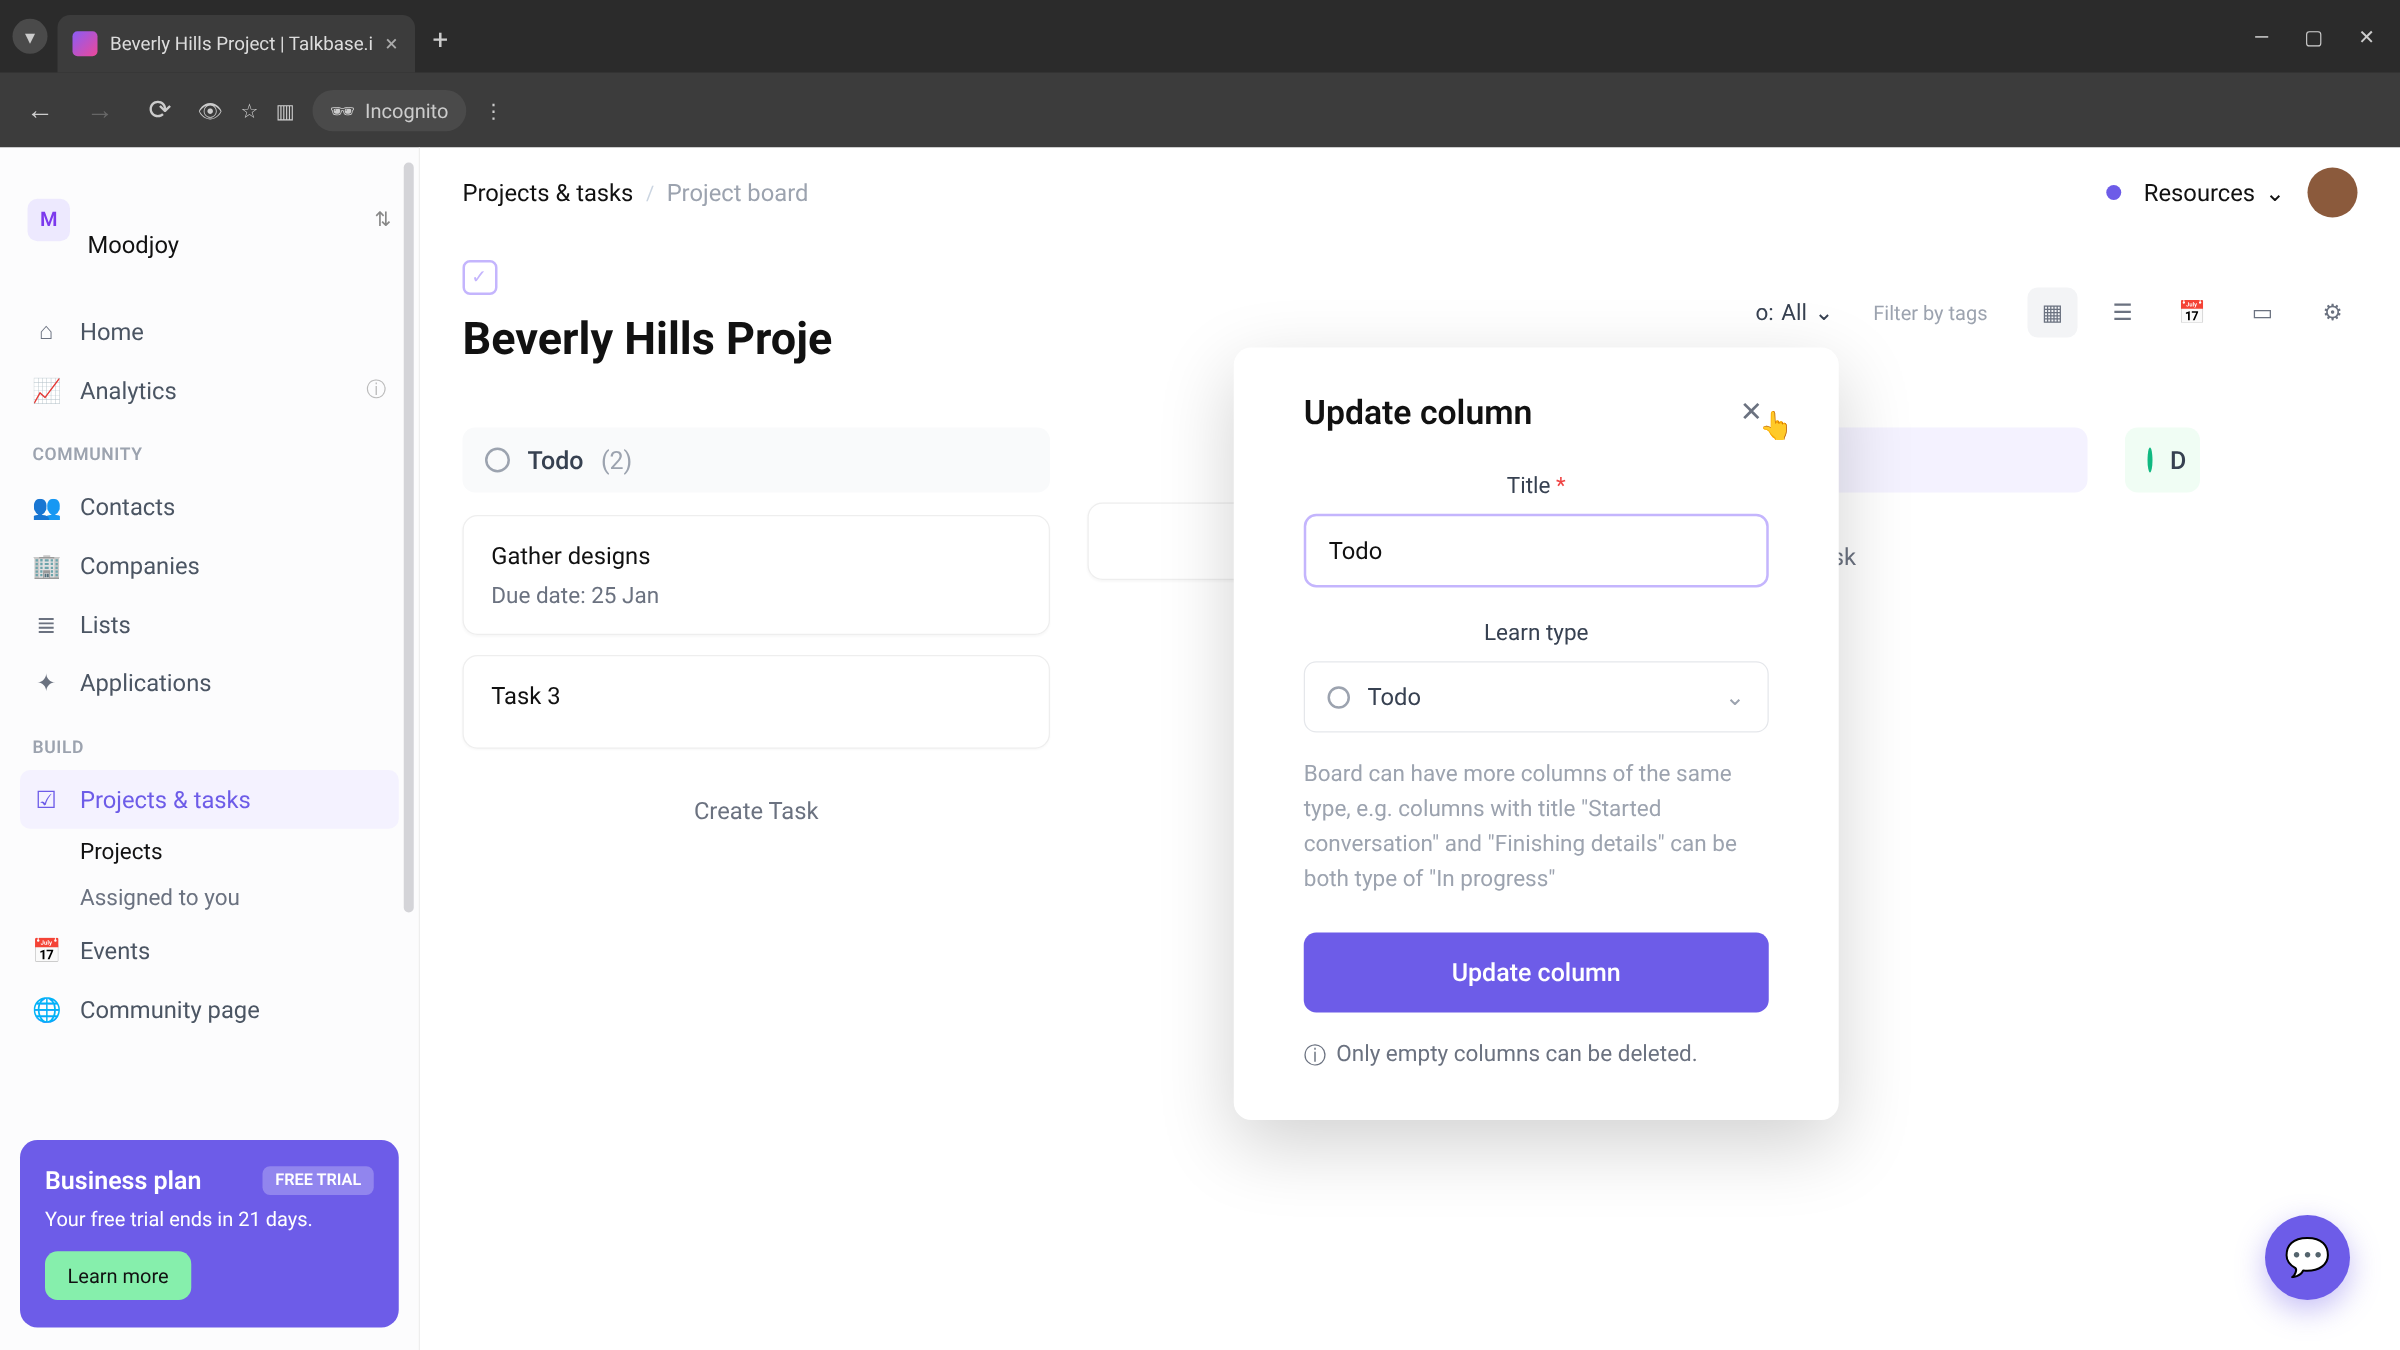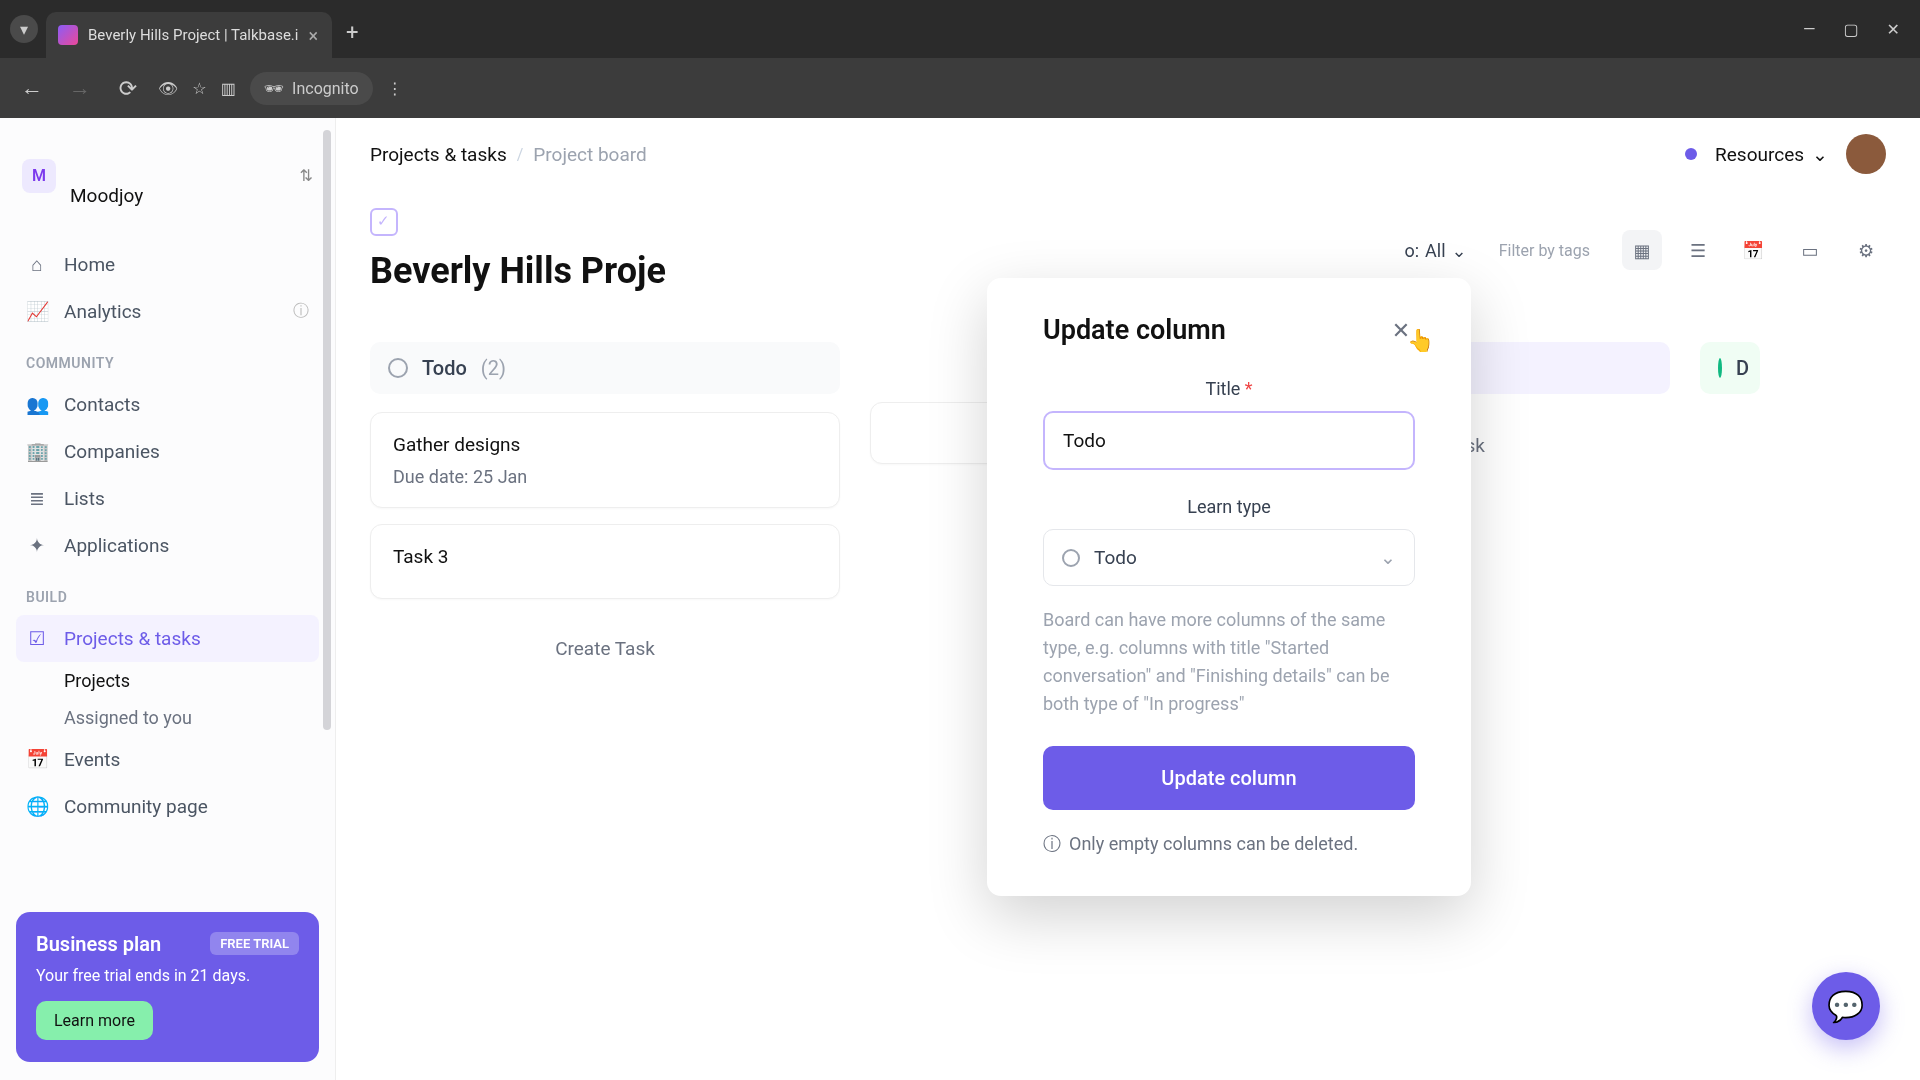--- a/index.html
+++ b/index.html
@@ -36,21 +36,21 @@
 .nav-item.active { color:#6d5ce8; background:#f4f2ff; }
 .nav-item .ico { width:22px; text-align:center; color:#6b7280; font-size:19px; }
 .nav-item.active .ico { color:#6d5ce8; }
 .nav-sub { padding-left:48px; color:#6b7280; font-size:18px; padding-top:8px; padding-bottom:8px; }
 .nav-sub.sel { color:#111; }
 
 .section-label { font-size:14px; letter-spacing:0.5px; color:#9ca3af; padding:20px 10px 10px; font-weight:600; }
 .info-ico { color:#bbb; font-size:16px; margin-left:auto; }
 
 .promo { margin-top:auto; background:#6d5ce8; border-radius:14px; padding:20px 20px 22px; color:#fff; }
-.promo-row { display:flex; align-items:flex-start; justify-content:space-between; margin-bottom:10px; }
+.promo-row { display:flex; align-items:flex-end; justify-content:space-between; margin-bottom:10px; }
 .promo-title { font-size:20px; font-weight:600; }
 .promo-badge { background:rgba(255,255,255,0.25); border-radius:6px; padding:4px 10px; font-size:13px; font-weight:600; }
 .promo-text { font-size:16px; margin-bottom:16px; }
 .promo-btn { background:#86efac; color:#111; border-radius:10px; padding:10px 18px; font-size:16px; display:inline-block; }
 
 .main { flex:1; position:relative; background:#fff; }
 .topbar { height:72px; display:flex; align-items:center; padding:0 34px; gap:10px; }
 .crumb { color:#111; font-size:19px; }
 .crumb.dim { color:#9ca3af; }
 .sep { color:#cbd5e1; }

